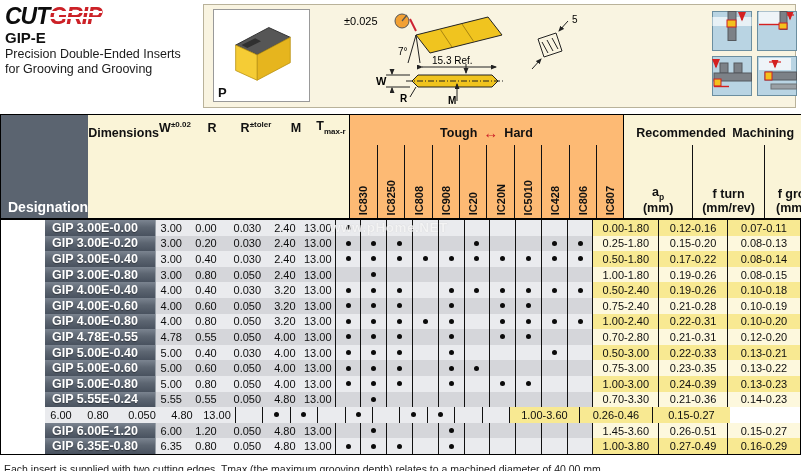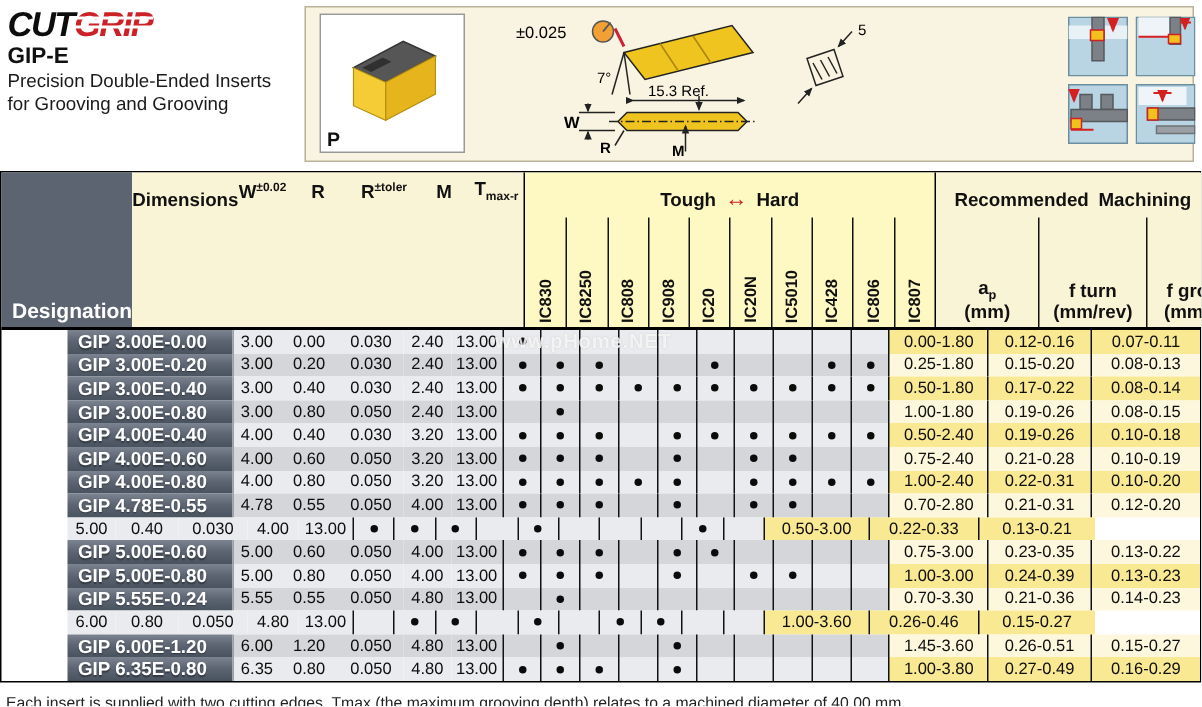--- a/index.html
+++ b/index.html
@@ -24,21 +24,21 @@
   .appicons{position:absolute;left:508px;top:6px;display:grid;grid-template-columns:40px 40px;grid-template-rows:40px 40px;gap:5px;}
 
   
   .tbl{position:absolute;left:0;top:114px;width:801px;box-sizing:border-box;border:1px solid #000;background:#fff;}
   .w-desig{width:118px}.w-w{width:32px}.w-r{width:42px}.w-rt{width:46px}.w-m{width:34px}.w-t{width:36px}
   .w-g{width:27.4px}.w-ap{width:70px}.w-ft{width:73px}.w-fg{width:78px}
   .tbl *{box-sizing:border-box;}
   .thead{display:flex;height:105px;border-bottom:2px solid #000;}
   .h-desig{background:#5b6470;color:#fff;display:flex;align-items:flex-end;padding:0 0 3px 7px;font-weight:bold;font-size:14px;}
   .h-dims{background:#faf4d7;display:flex;flex-direction:row;}
-  .h-grades{background:#fef9c3;display:flex;flex-direction:column;border-left:1px solid #000;width:274px;}
+  .h-grades{background:#fdba74;display:flex;flex-direction:column;border-left:1px solid #000;width:274px;align-items:center;}
   .h-mach{background:#faf4d7;display:flex;flex-direction:column;border-left:1px solid #000;width:217px;}
   .h-title{height:30px;display:flex;justify-content:center;align-items:center;font-weight:bold;font-size:12.5px;padding-top:6px;text-align:center;}
   .h-mach .h-title{word-spacing:3px;}
   .arr{color:#cc2127;font-weight:bold;font-size:15px;margin:0 6px;line-height:10px;}
   .h-spacer{flex:1;}
   .h-sub{display:flex;align-items:flex-end;height:22px;padding-bottom:2px;}
   .dim-lab{text-align:center;font-weight:bold;font-size:12.5px;}
   .dim-lab sup{font-size:8px;font-weight:bold;}
   .dim-lab sub{font-size:8px;font-weight:bold;}
   .h-glabels{flex:1;display:flex;}
@@ -506,20 +506,21 @@
           <div class="td grade w-g">
             <div class="dot"></div>
           </div>
           <div class="td grade w-g"></div>
           <div class="td grade w-g"></div>
           <div class="td mach w-ap">0.70-2.80</div>
           <div class="td mach w-ft">0.21-0.31</div>
           <div class="td mach w-fg">0.12-0.20</div>
         </div>
         <div class="tr odd">
+          <div class="td desig w-desig">GIP 5.00E-0.40</div>
           <div class="td dim w-w">5.00</div>
           <div class="td dim w-r">0.40</div>
           <div class="td dim w-rt">0.030</div>
           <div class="td dim w-m">4.00</div>
           <div class="td dim w-t">13.00</div>
           <div class="td grade w-g">
             <div class="dot"></div>
           </div>
           <div class="td grade w-g">
             <div class="dot"></div>

